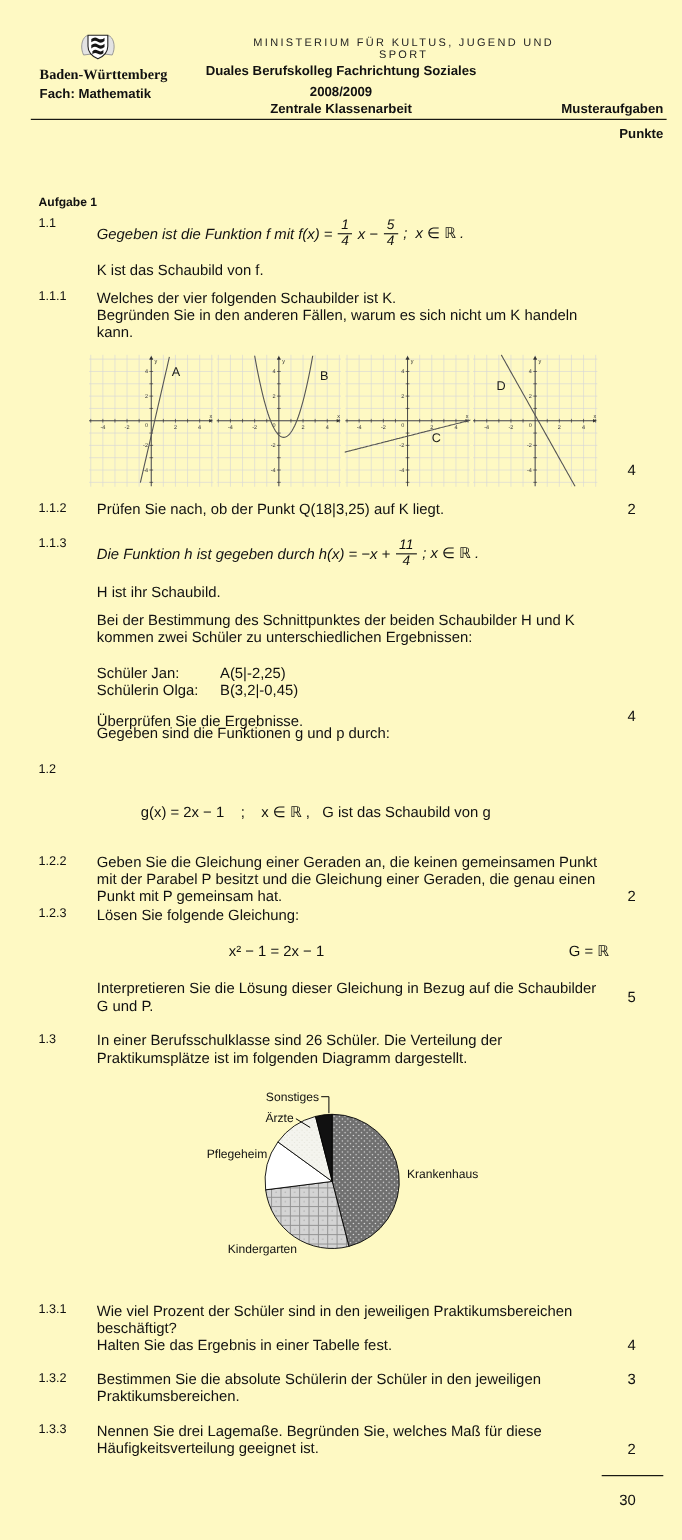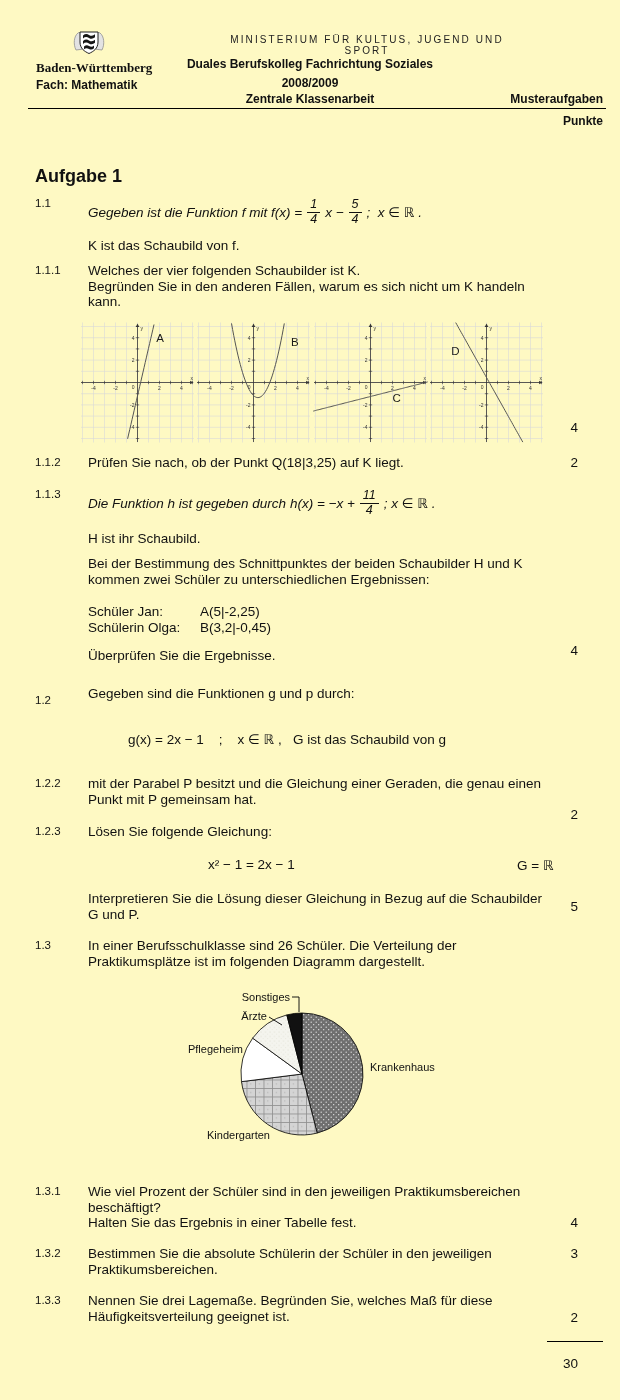--- a/index.html
+++ b/index.html
@@ -49,21 +49,21 @@
 
   <div class="abs b hsmall center" style="left:160px;top:57px;width:300px">Duales Berufskolleg Fachrichtung Soziales</div>
   <div class="abs b hsmall center" style="left:160px;top:76px;width:300px">2008/2009</div>
   <div class="abs b hsmall center" style="left:160px;top:92px;width:300px">Zentrale Klassenarbeit</div>
   <div class="abs b hsmall right" style="left:455px;top:92px;width:148px">Musteraufgaben</div>
 
   <div class="abs rule" style="left:28px;top:108px;width:578px"></div>
 
   <div class="abs b hsmall right" style="left:455px;top:114px;width:148px">Punkte</div>
 
-  <div class="abs b" style="left:35px;top:166px;font-size:18px">Aufgabe 1</div>
+  <div class="abs b" style="left:35px;top:178px;font-size:11px">Aufgabe 1</div>
 
   <div class="abs tasknum" style="left:35px;top:197px">1.1</div>
   <div class="abs formula" style="left:88px;top:195px">
     <span>Gegeben ist die Funktion f mit </span>
     <span>f(x) =</span>
     <span class="frac">
       <span class="fn">1</span>
       <span class="fd">4</span>
     </span>
     <span>x −</span>
@@ -349,25 +349,26 @@
     <div>kommen zwei Schüler zu unterschiedlichen Ergebnissen:</div>
   </div>
   <div class="abs" style="left:88px;top:604px">Schüler Jan:</div>
   <div class="abs" style="left:200px;top:604px">A(5|-2,25)</div>
   <div class="abs" style="left:88px;top:620px">Schülerin Olga:</div>
   <div class="abs" style="left:200px;top:620px">B(3,2|-0,45)</div>
   <div class="abs" style="left:88px;top:648px">Überprüfen Sie die Ergebnisse.</div>
   <div class="abs pts" style="top:643px">4</div>
 
   <div class="abs tasknum" style="left:35px;top:694px">1.2</div>
-  <div class="abs" style="left:88px;top:686px">Gegeben sind die Funktionen g und p durch:</div>
+  <div class="abs" style="left:88px;top:659px">Gegeben sind die Funktionen g und p durch:</div>
   <div class="abs" style="left:128px;top:731px;white-space:pre">g(x) = 2x − 1    ;    x ∈ ℝ ,   G ist das Schaubild von g</div>
 
   <div class="abs tasknum" style="left:35px;top:777px">1.2.2</div>
   <div class="abs lines" style="left:88px;top:776px">
+    <div>Geben Sie die Gleichung einer Geraden an, die keinen gemeinsamen Punkt</div>
     <div>mit der Parabel P besitzt und die Gleichung einer Geraden, die genau einen</div>
     <div>Punkt mit P gemeinsam hat.</div>
   </div>
   <div class="abs pts" style="top:807px">2</div>
 
   <div class="abs tasknum" style="left:35px;top:825px">1.2.3</div>
   <div class="abs" style="left:88px;top:824px">Lösen Sie folgende Gleichung:</div>
   <div class="abs" style="left:208px;top:857px">x² − 1 = 2x − 1</div>
   <div class="abs" style="left:517px;top:857px">G = ℝ</div>
   <div class="abs lines" style="left:88px;top:891px">

